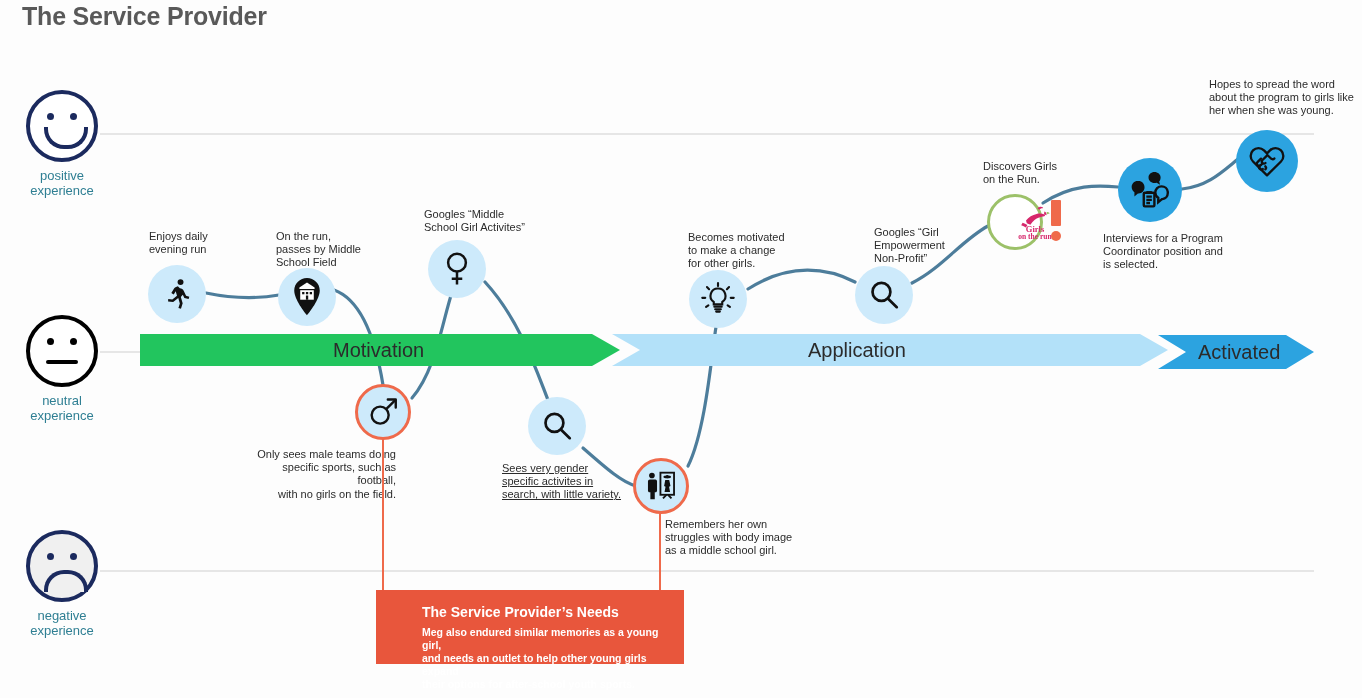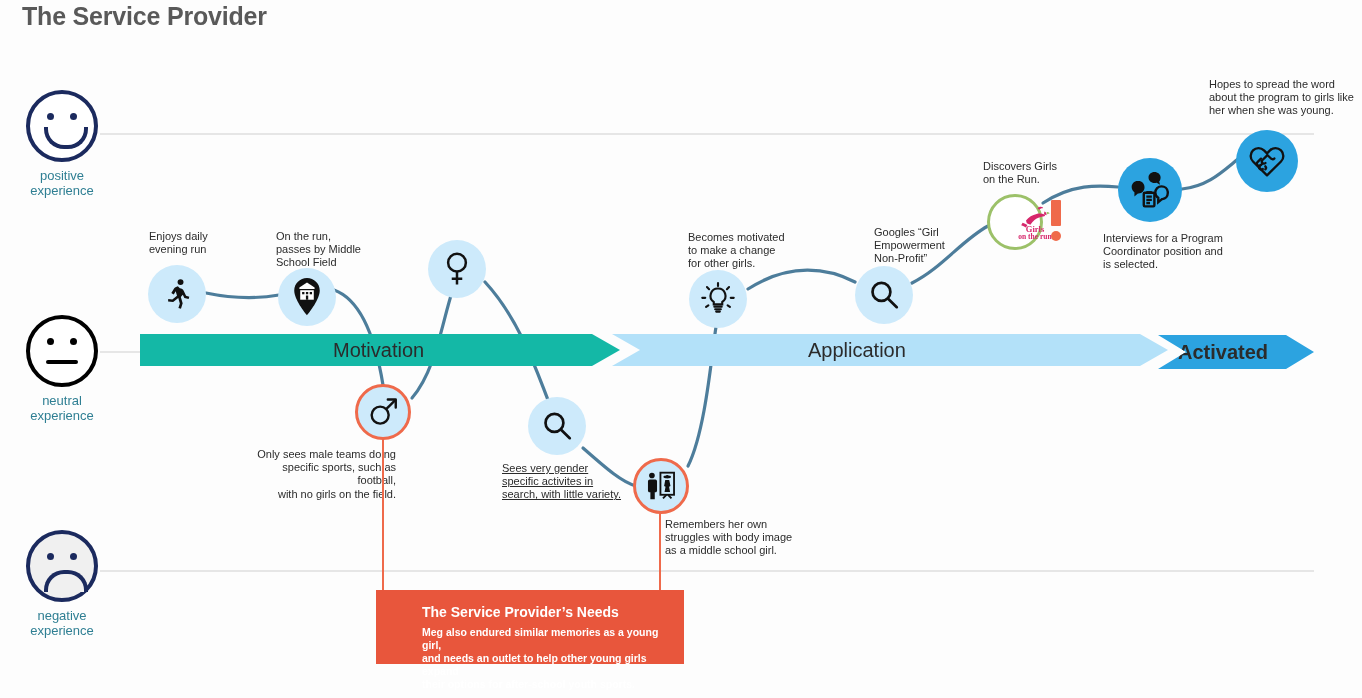--- a/index.html
+++ b/index.html
@@ -114,33 +114,33 @@
       <path d="M748,289 C790,262 828,268 855,282"></path>
 
       <path d="M912,283 C942,268 962,240 988,226"></path>
 
       <path d="M1043,203 C1072,184 1098,185 1118,187"></path>
 
       <path d="M1182,189 C1208,186 1222,172 1238,159"></path>
     </g>
   </svg>
 
-  <div class="band" style="left:140px;top:334px;width:480px;background:#14b8a6;
+  <div class="band" style="left:140px;top:334px;width:480px;background:#22c55e;
               clip-path:polygon(0 0, 452px 0, 480px 16px, 452px 32px, 0 32px);">
     <span class="txt" style="left:193px;">Motivation</span>
   </div>
 
   <div class="band" style="left:612px;top:334px;width:556px;background:#b3e1f9;
               clip-path:polygon(0 0, 528px 0, 556px 16px, 528px 32px, 0 32px, 28px 16px);">
     <span class="txt" style="left:196px;">Application</span>
   </div>
 
   <div class="band" style="left:1158px;top:334px;width:156px;background:#2ca3e0;height:34px;top:335px;
               clip-path:polygon(0 0, 128px 0, 156px 17px, 128px 34px, 0 34px, 28px 17px);">
-    <span class="txt" style="left:20px;font-weight:bold;">Activated</span>
+    <span class="txt" style="left:40px;">Activated</span>
   </div>
 
   <div class="mood" style="left:22px;top:90px;">
     <div class="face face-pos">
       <span class="eye l"></span>
         <span class="eye r"></span>
         <span class="mouth-smile"></span>
     </div>
     <div class="lbl">
       <span>positive</span><br>
@@ -215,20 +215,24 @@
       </g>
     </svg>
   </div>
   <div class="cap r" style="left:248px;top:448px;width:148px;">
     <span>Only sees male teams doing</span><br>
     <span>specific sports, such as football,</span><br>
     <span>with no girls on the field.</span>
   </div>
   <div class="stem" style="left:382px;top:438px;height:152px;"></div>
 
+  <div class="cap" style="left:424px;top:208px;width:150px;">
+    <span>Googles “Middle</span><br>
+    <span>School Girl Activites”</span>
+  </div>
   <div class="node lt" style="left:428px;top:240px;width:58px;height:58px;">
     <svg width="32" height="36" viewBox="0 0 22 26">
       <g fill="none" stroke="#111" stroke-width="1.8">
         <circle cx="11" cy="8.4" r="6.4"></circle>
         <path d="M11 14.8v9.4M7.2 20h7.6"></path>
       </g>
     </svg>
   </div>
 
   <div class="node lt" style="left:528px;top:397px;width:58px;height:58px;">

